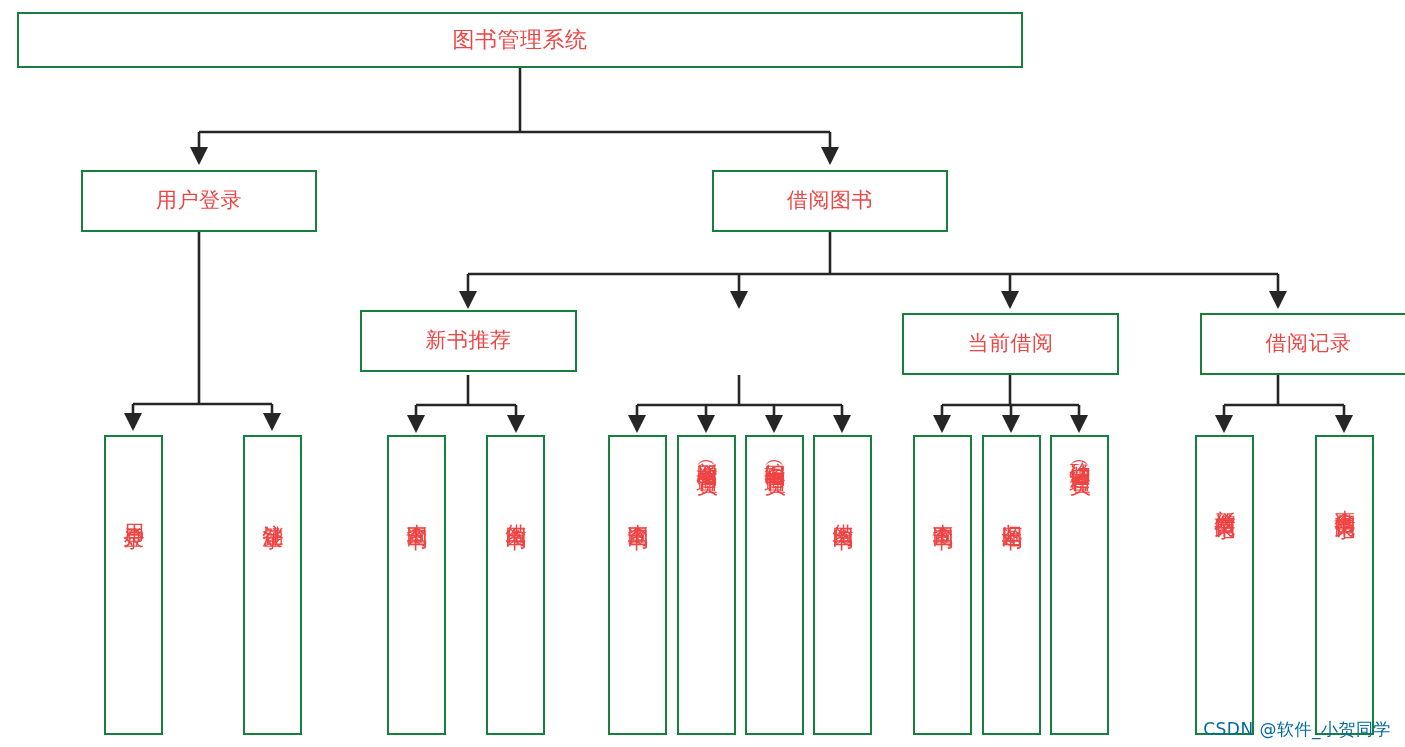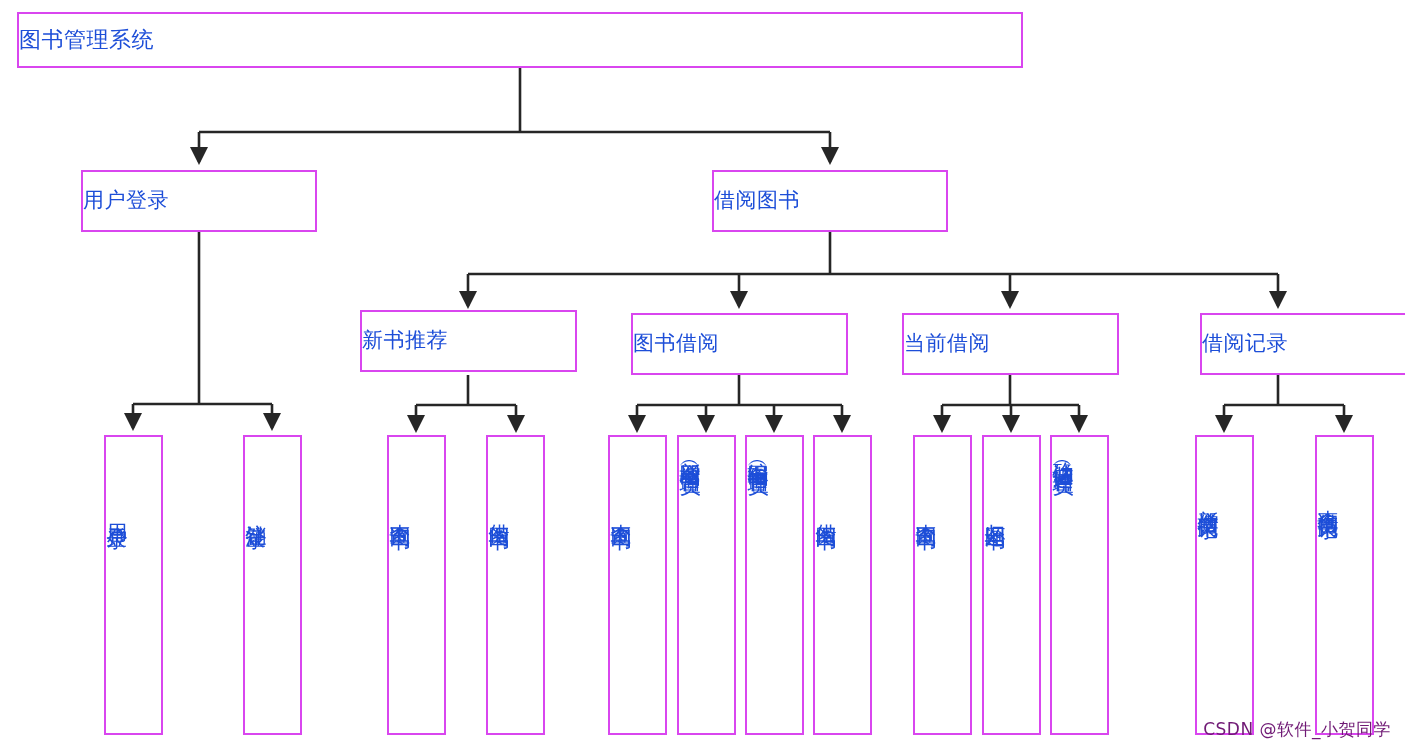--- a/index.html
+++ b/index.html
@@ -23,24 +23,25 @@
     left: 0;
     top: 0;
     width: 1405px;
     height: 747px;
     pointer-events: none;
   }
   .node {
     position: absolute;
     box-sizing: border-box;
     background: #ffffff;
-    border: 2px solid #d946ef;
+    border: 2px solid #15803d;
     display: flex;
     align-items: center;
-    color: #1d4ed8;
+    justify-content: center;
+    color: #ef4444;
   }
   .node .label {
     display: block;
     text-align: center;
     line-height: 1.22;
     white-space: nowrap;
   }
   .node.horizontal .label {
     font-size: 21px;
     letter-spacing: 0.5px;
@@ -65,21 +66,21 @@
     margin-top: 62px;
   }
   .node.vertical.mid2 .label {
     margin-top: 48px;
   }
   #watermark {
     position: absolute;
     right: 14px;
     bottom: 6px;
     font-size: 17px;
-    color: #701a75;
+    color: #0369a1;
     white-space: nowrap;
     letter-spacing: 0.5px;
   }
 </style>
 </head>
 <body>
 
 <div id="canvas">
 
   <svg id="edges" viewBox="0 0 1405 747">
@@ -142,23 +143,20 @@
   </div>
 
   <div class="node horizontal" style="left:712px; top:170px; width:236px; height:62px;">
     <span class="label">借阅图书</span>
   </div>
 
   <div class="node horizontal" style="left:360px; top:310px; width:217px; height:62px;">
     <span class="label">新书推荐</span>
   </div>
 
-  <div class="node horizontal" style="left:631px; top:313px; width:217px; height:62px;">
-    <span class="label">图书借阅</span>
-  </div>
 
   <div class="node horizontal" style="left:902px; top:313px; width:217px; height:62px;">
     <span class="label">当前借阅</span>
   </div>
 
   <div class="node horizontal" style="left:1170px; top:313px; width:217px; height:62px;margin-left:30px;">
     <span class="label">借阅记录</span>
   </div>
 
   <div class="node vertical mid" style="left:104px; top:435px; width:59px; height:300px;">

